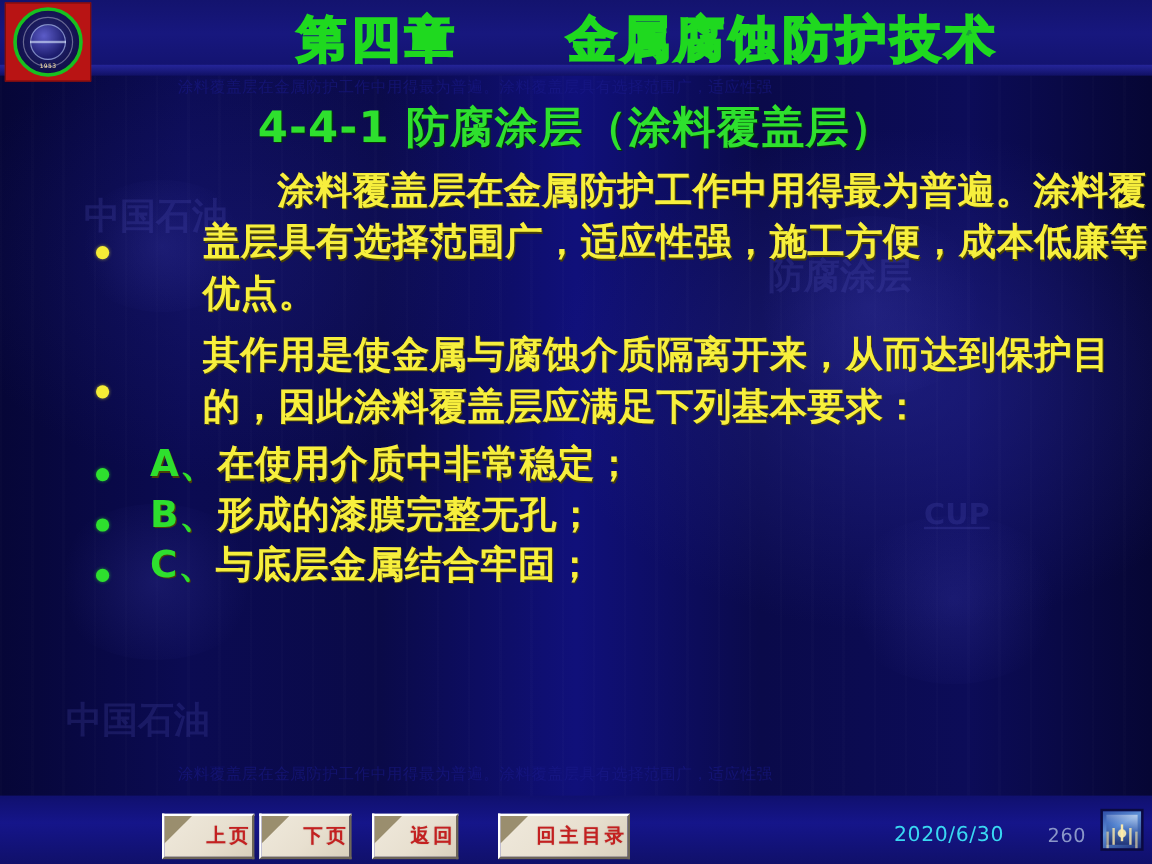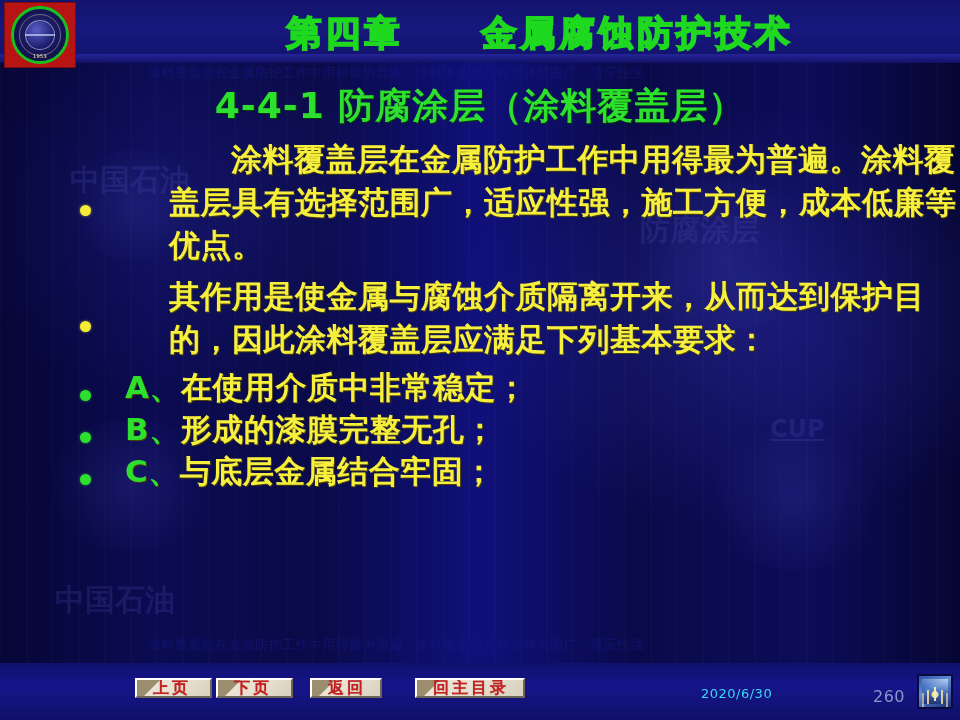--- a/index.html
+++ b/index.html
@@ -68,21 +68,21 @@
     background:rgba(220,235,255,.6);
   }
   .logo .tag{
     position:absolute; bottom:2px; left:0; width:100%;
     text-align:center; font-size:5px; color:#ffe9a8; letter-spacing:.3px;
   }
 
   .chapter-title{
     position:absolute; left:160px; top:8px; width:760px; height:50px;
     display:flex; align-items:center; justify-content:center;
-    font-size:35px; font-weight:700; letter-spacing:4px;
+    font-size:41px; font-weight:700; letter-spacing:4px;
     color:transparent;
     -webkit-text-stroke:2px #1fd91f;
     text-shadow:0 0 1px rgba(31,217,31,.7);
     white-space:nowrap;
   }
 
   
   .ghost-row{
     position:absolute; left:0; width:792px; height:20px;
     color:#1a1a8c; font-size:13px; letter-spacing:.4px;
@@ -151,49 +151,49 @@
   .i2{ margin-top:2px; }
   .i3{ margin-top:2px; }
   .i4{ margin-top:2px; }
 
   
   .footer-band{
     position:absolute; left:0; top:663px; width:960px; height:57px;
     background:linear-gradient(180deg,#10106e 0%,#15158a 40%,#10106a 100%);
   }
   .nav-btn{
-    position:absolute; top:678px; height:20px;
+    position:absolute; top:678px; height:38px;
     background:linear-gradient(135deg,#efe9dc 0%,#e8e0d0 55%,#d9d0bd 100%);
     border-top:2px solid #ffffff;
     border-left:2px solid #ffffff;
     border-right:2px solid #6d6658;
     border-bottom:2px solid #6d6658;
-    display:flex; align-items:center; justify-content:flex-start;
+    display:flex; align-items:center; justify-content:flex-end;
     overflow:hidden;
     cursor:pointer;
   }
   .nav-btn::before{
     content:""; position:absolute; left:0; top:0;
     border-style:solid; border-width:23px 23px 0 0;
     border-color:#9a8e6e transparent transparent transparent;
   }
   .nav-btn span{
     position:relative; z-index:2;
     font-size:16px; font-weight:700; color:#c42020;
     letter-spacing:3px; padding-left:16px;
     text-shadow:0 0 1px rgba(120,0,0,.4);
   }
   #btn-prev { left:135px; width:77px; }
   #btn-next { left:216px; width:77px; }
   #btn-back { left:310px; width:72px; }
   #btn-menu { left:415px; width:110px; }
 
   .foot-date{
-    position:absolute; left:701px; top:686px;
-    font-size:13px; color:#39d8f2; letter-spacing:.5px;
+    position:absolute; left:745px; top:686px;
+    font-size:17px; color:#39d8f2; letter-spacing:.5px;
   }
   .foot-page{
     position:absolute; left:873px; top:687px;
     font-size:16px; color:#8a96c8; letter-spacing:.5px;
   }
   .foot-icon{
     position:absolute; left:917px; top:674px; width:36px; height:35px;
     background:linear-gradient(150deg,#2f4fa8 0%,#5d8fd6 40%,#1c2f7a 100%);
     border:2px solid #0a0a40;
     overflow:hidden;

